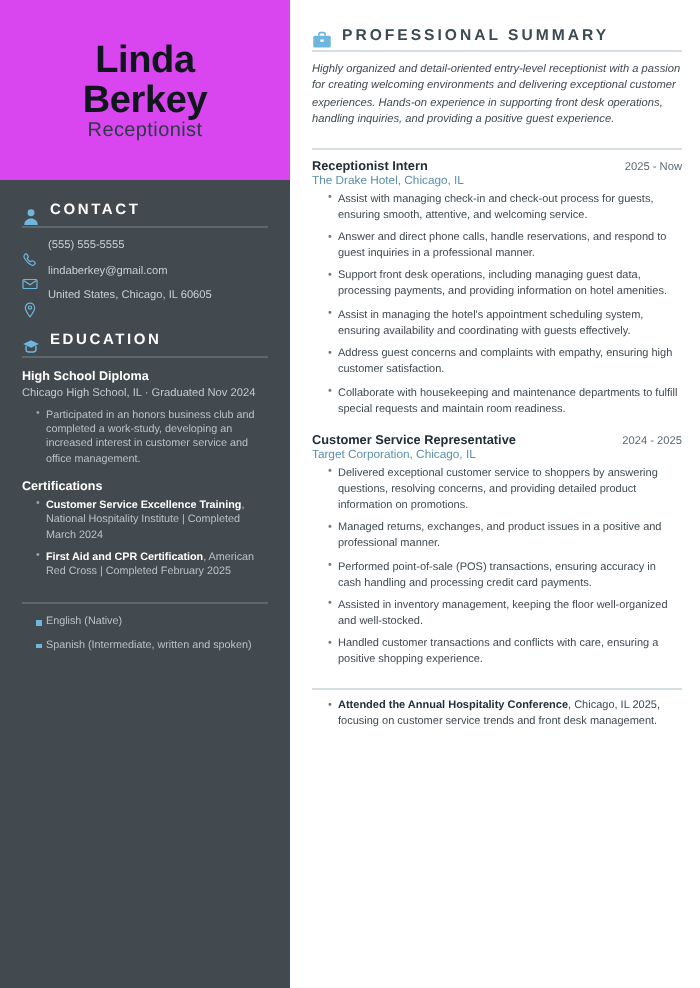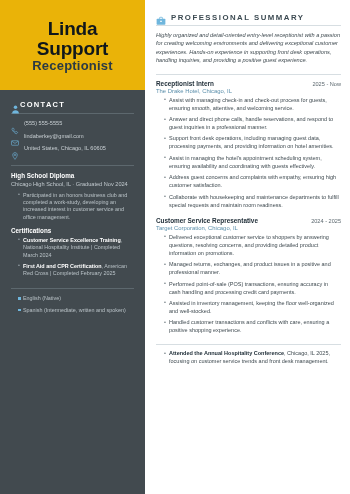--- a/index.html
+++ b/index.html
@@ -9,35 +9,35 @@
     background:#ffffff;
     color:#2d3436;
     display:flex;
     overflow:hidden;
   }
 
   
   .sidebar { width:145px; height:494px; background:#424a4f; display:flex; flex-direction:column; flex:0 0 145px; }
 
   .name-block {
-    background:#eab308;
+    background:#d946ef;
     padding:14px 10px 12px 10px;
     text-align:center;
     height:90px;
     display:flex; flex-direction:column; justify-content:center; align-items:center;
   }
   .name-first, .name-last {
     font-size:19px; font-weight:bold; color:#10171c; line-height:1.05; letter-spacing:-0.2px;
   }
-  .job-title { font-size:13px; color:#2b3a44; letter-spacing:0.2px;font-weight:bold; }
+  .job-title { font-size:10px; color:#2b3a44; letter-spacing:0.2px; }
 
   .side-body { padding:10px 11px 0 11px; flex:1; }
 
   .side-sec { margin-bottom:11px; }
-  .side-head { display:flex; align-items:center; margin-bottom:4px; }
+  .side-head { display:flex; align-items:center; gap:5px; margin-bottom:4px; }
   .side-head .ico { width:9px; height:9px; flex:0 0 9px; display:block; }
   .side-head .ttl {
     font-size:7.5px; font-weight:bold; color:#ffffff;
     letter-spacing:1.3px; text-transform:uppercase;
   }
   .hr { height:1px; background:#5d686e; margin:3px 0 6px 0; }
 
   .contact-row { display:flex; align-items:flex-start; gap:5px; margin-bottom:4px; }
   .contact-row .ico { width:8px; height:8px; flex:0 0 8px; margin-top:0.5px; }
   .contact-row .txt { font-size:5.6px; color:#c8cfd3; line-height:1.25; word-break:break-word; }
@@ -78,21 +78,21 @@
   ul.ml li:before { content:"\2022"; position:absolute; left:0; top:-0.5px; color:#6f7b82; }
   ul.ml li b { font-weight:bold; color:#22303a; }
 </style>
 </head>
 <body>
 
 <aside class="sidebar">
 
   <div class="name-block">
     <div class="name-first">Linda</div>
-    <div class="name-last">Support</div>
+    <div class="name-last">Berkey</div>
     <div class="job-title">Receptionist</div>
   </div>
 
   <div class="side-body">
 
     <section class="side-sec">
       <div class="side-head">
         <span class="ico">
           <svg viewBox="0 0 16 16" width="9" height="9">
               <circle cx="8" cy="4.2" r="3.1" fill="#6fb6dd"></circle>
@@ -127,20 +127,29 @@
           <svg viewBox="0 0 16 16" width="8" height="8">
               <path d="M8 1.2c2.6 0 4.6 2 4.6 4.5C12.6 9 8 14.8 8 14.8S3.4 9 3.4 5.7C3.4 3.2 5.4 1.2 8 1.2z" fill="none" stroke="#6fb6dd" stroke-width="1.2"></path>
               <circle cx="8" cy="5.6" r="1.6" fill="none" stroke="#6fb6dd" stroke-width="1.2"></circle>
             </svg>
         </span>
         <span class="txt">United States, Chicago, IL 60605</span>
       </div>
     </section>
 
     <section class="side-sec">
+      <div class="side-head">
+        <span class="ico">
+          <svg viewBox="0 0 16 16" width="9" height="9">
+              <path d="M8 2 15 5.3 8 8.6 1 5.3z" fill="#6fb6dd"></path>
+              <path d="M3.6 7v3.6c0 1 2 1.9 4.4 1.9s4.4-.9 4.4-1.9V7" fill="none" stroke="#6fb6dd" stroke-width="1.3"></path>
+            </svg>
+        </span>
+        <span class="ttl">EDUCATION</span>
+      </div>
       <div class="hr"></div>
 
       <div class="edu-title">High School Diploma</div>
       <div class="edu-sub">Chicago High School, IL · Graduated Nov 2024</div>
 
       <ul class="sl">
         <li>Participated in an honors business club and completed a work-study, developing an increased interest in customer service and office management.</li>
       </ul>
 
       <div class="cert-head">Certifications</div>

